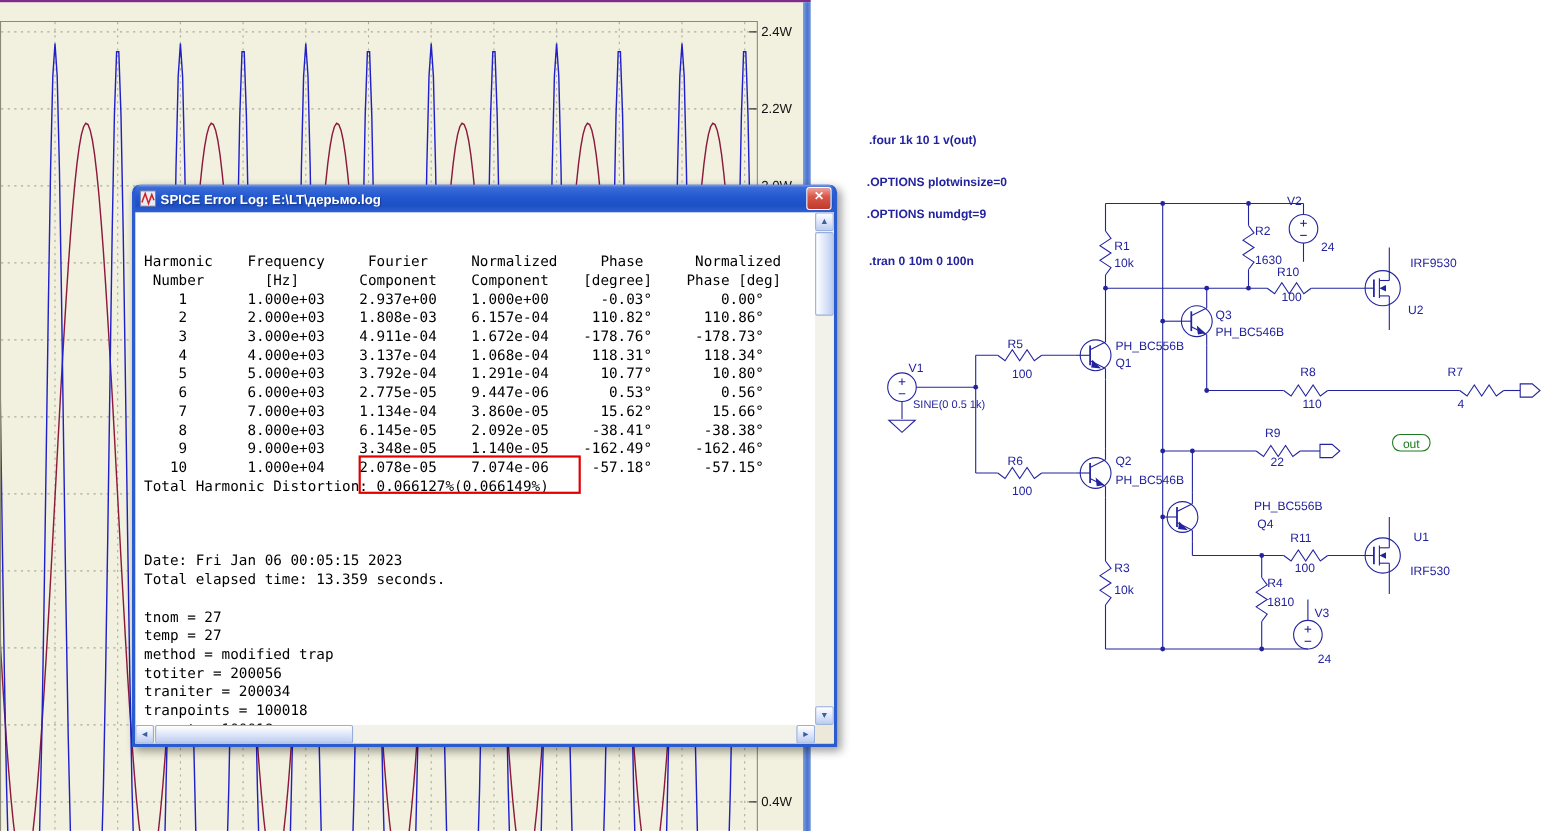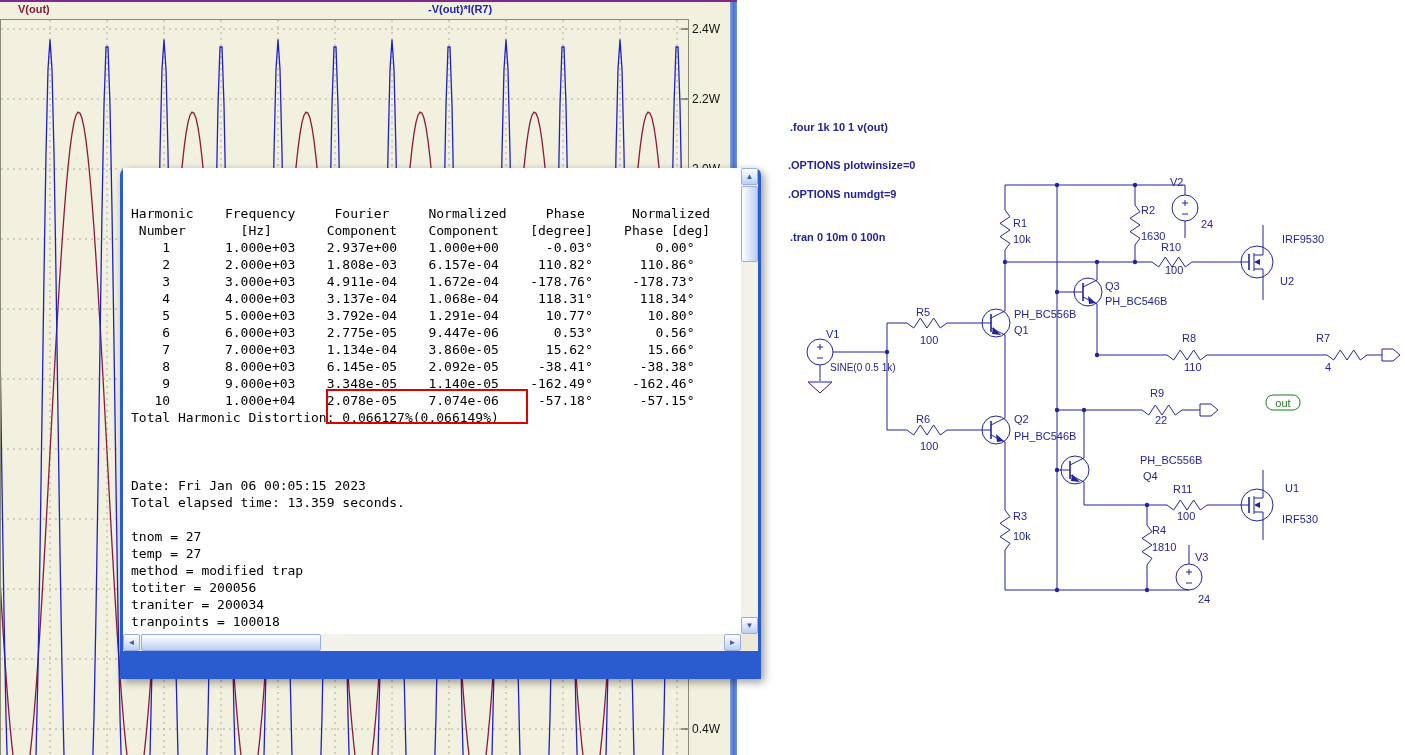--- a/index.html
+++ b/index.html
@@ -57,24 +57,20 @@
           background:linear-gradient(90deg,#FFFFFF,#D8E2F8 60%,#BCCDF0);}
   .hthumb{position:absolute;left:18px;top:0;width:180px;height:17px;box-sizing:border-box;
           border:1px solid #98AEDC;border-radius:2px;
           background:linear-gradient(180deg,#FFFFFF,#D8E2F8 60%,#BCCDF0);}
   .sb-corner{position:absolute;right:0;bottom:0;width:17px;height:17px;background:#ECE9D8;}
 </style>
 </head>
 <body>
 
 <div class="plot-window">
-  <div class="plot-header">
-    <span class="tl" style="left: 18px; color: rgb(139, 26, 60);">V(out)</span>
-    <span class="tl" style="left: 428px; color: rgb(32, 32, 200);">-V(out)*I(R7)</span>
-  </div>
   <svg id="plot-svg" width="730" height="738">
       <defs>
         <clipPath id="plotclip">
           <rect x="1" y="1" width="687" height="736"></rect>
         </clipPath>
       </defs>
       <line x1="50" y1="1" x2="50" y2="737" class="gridline"></line>
       <line x1="107" y1="1" x2="107" y2="737" class="gridline"></line>
       <line x1="164" y1="1" x2="164" y2="737" class="gridline"></line>
       <line x1="221" y1="1" x2="221" y2="737" class="gridline"></line>
@@ -323,20 +319,28 @@
       <text x="458" y="561" class="sch-label" fill="#23239F">V3</text>
       <text x="461" y="603" class="sch-label" fill="#23239F">24</text>
       <text x="53" y="131" class="directive" fill="#23239F">.four 1k 10 1 v(out)</text>
       <text x="51" y="169" class="directive" fill="#23239F">.OPTIONS plotwinsize=0</text>
       <text x="51" y="198" class="directive" fill="#23239F">.OPTIONS numdgt=9</text>
       <text x="53" y="241" class="directive" fill="#23239F">.tran 0 10m 0 100n</text>
     </svg>
 </div>
 
 <div class="dialog">
+  <div class="titlebar">
+    <svg class="dlg-icon" viewBox="0 0 15 15">
+      <rect x="0.5" y="0.5" width="14" height="14" fill="#E9EAF4" stroke="#7A7A9A"></rect>
+      <polyline points="2,11 5,3 8,12 11,4 13,9" fill="none" stroke="#CC2222" stroke-width="1.4"></polyline>
+    </svg>
+    <span class="dlg-title">SPICE Error Log: E:\LT\дерьмо.log</span>
+    <span class="close-btn">✕</span>
+  </div>
   <div class="dlg-body">
     <pre class="log">Harmonic    Frequency     Fourier     Normalized     Phase      Normalized
  Number       [Hz]       Component    Component    [degree]    Phase [deg]
     1       1.000e+03    2.937e+00    1.000e+00      -0.03°        0.00°
     2       2.000e+03    1.808e-03    6.157e-04     110.82°      110.86°
     3       3.000e+03    4.911e-04    1.672e-04    -178.76°     -178.73°
     4       4.000e+03    3.137e-04    1.068e-04     118.31°      118.34°
     5       5.000e+03    3.792e-04    1.291e-04      10.77°       10.80°
     6       6.000e+03    2.775e-05    9.447e-06       0.53°        0.56°
     7       7.000e+03    1.134e-04    3.860e-05      15.62°       15.66°

